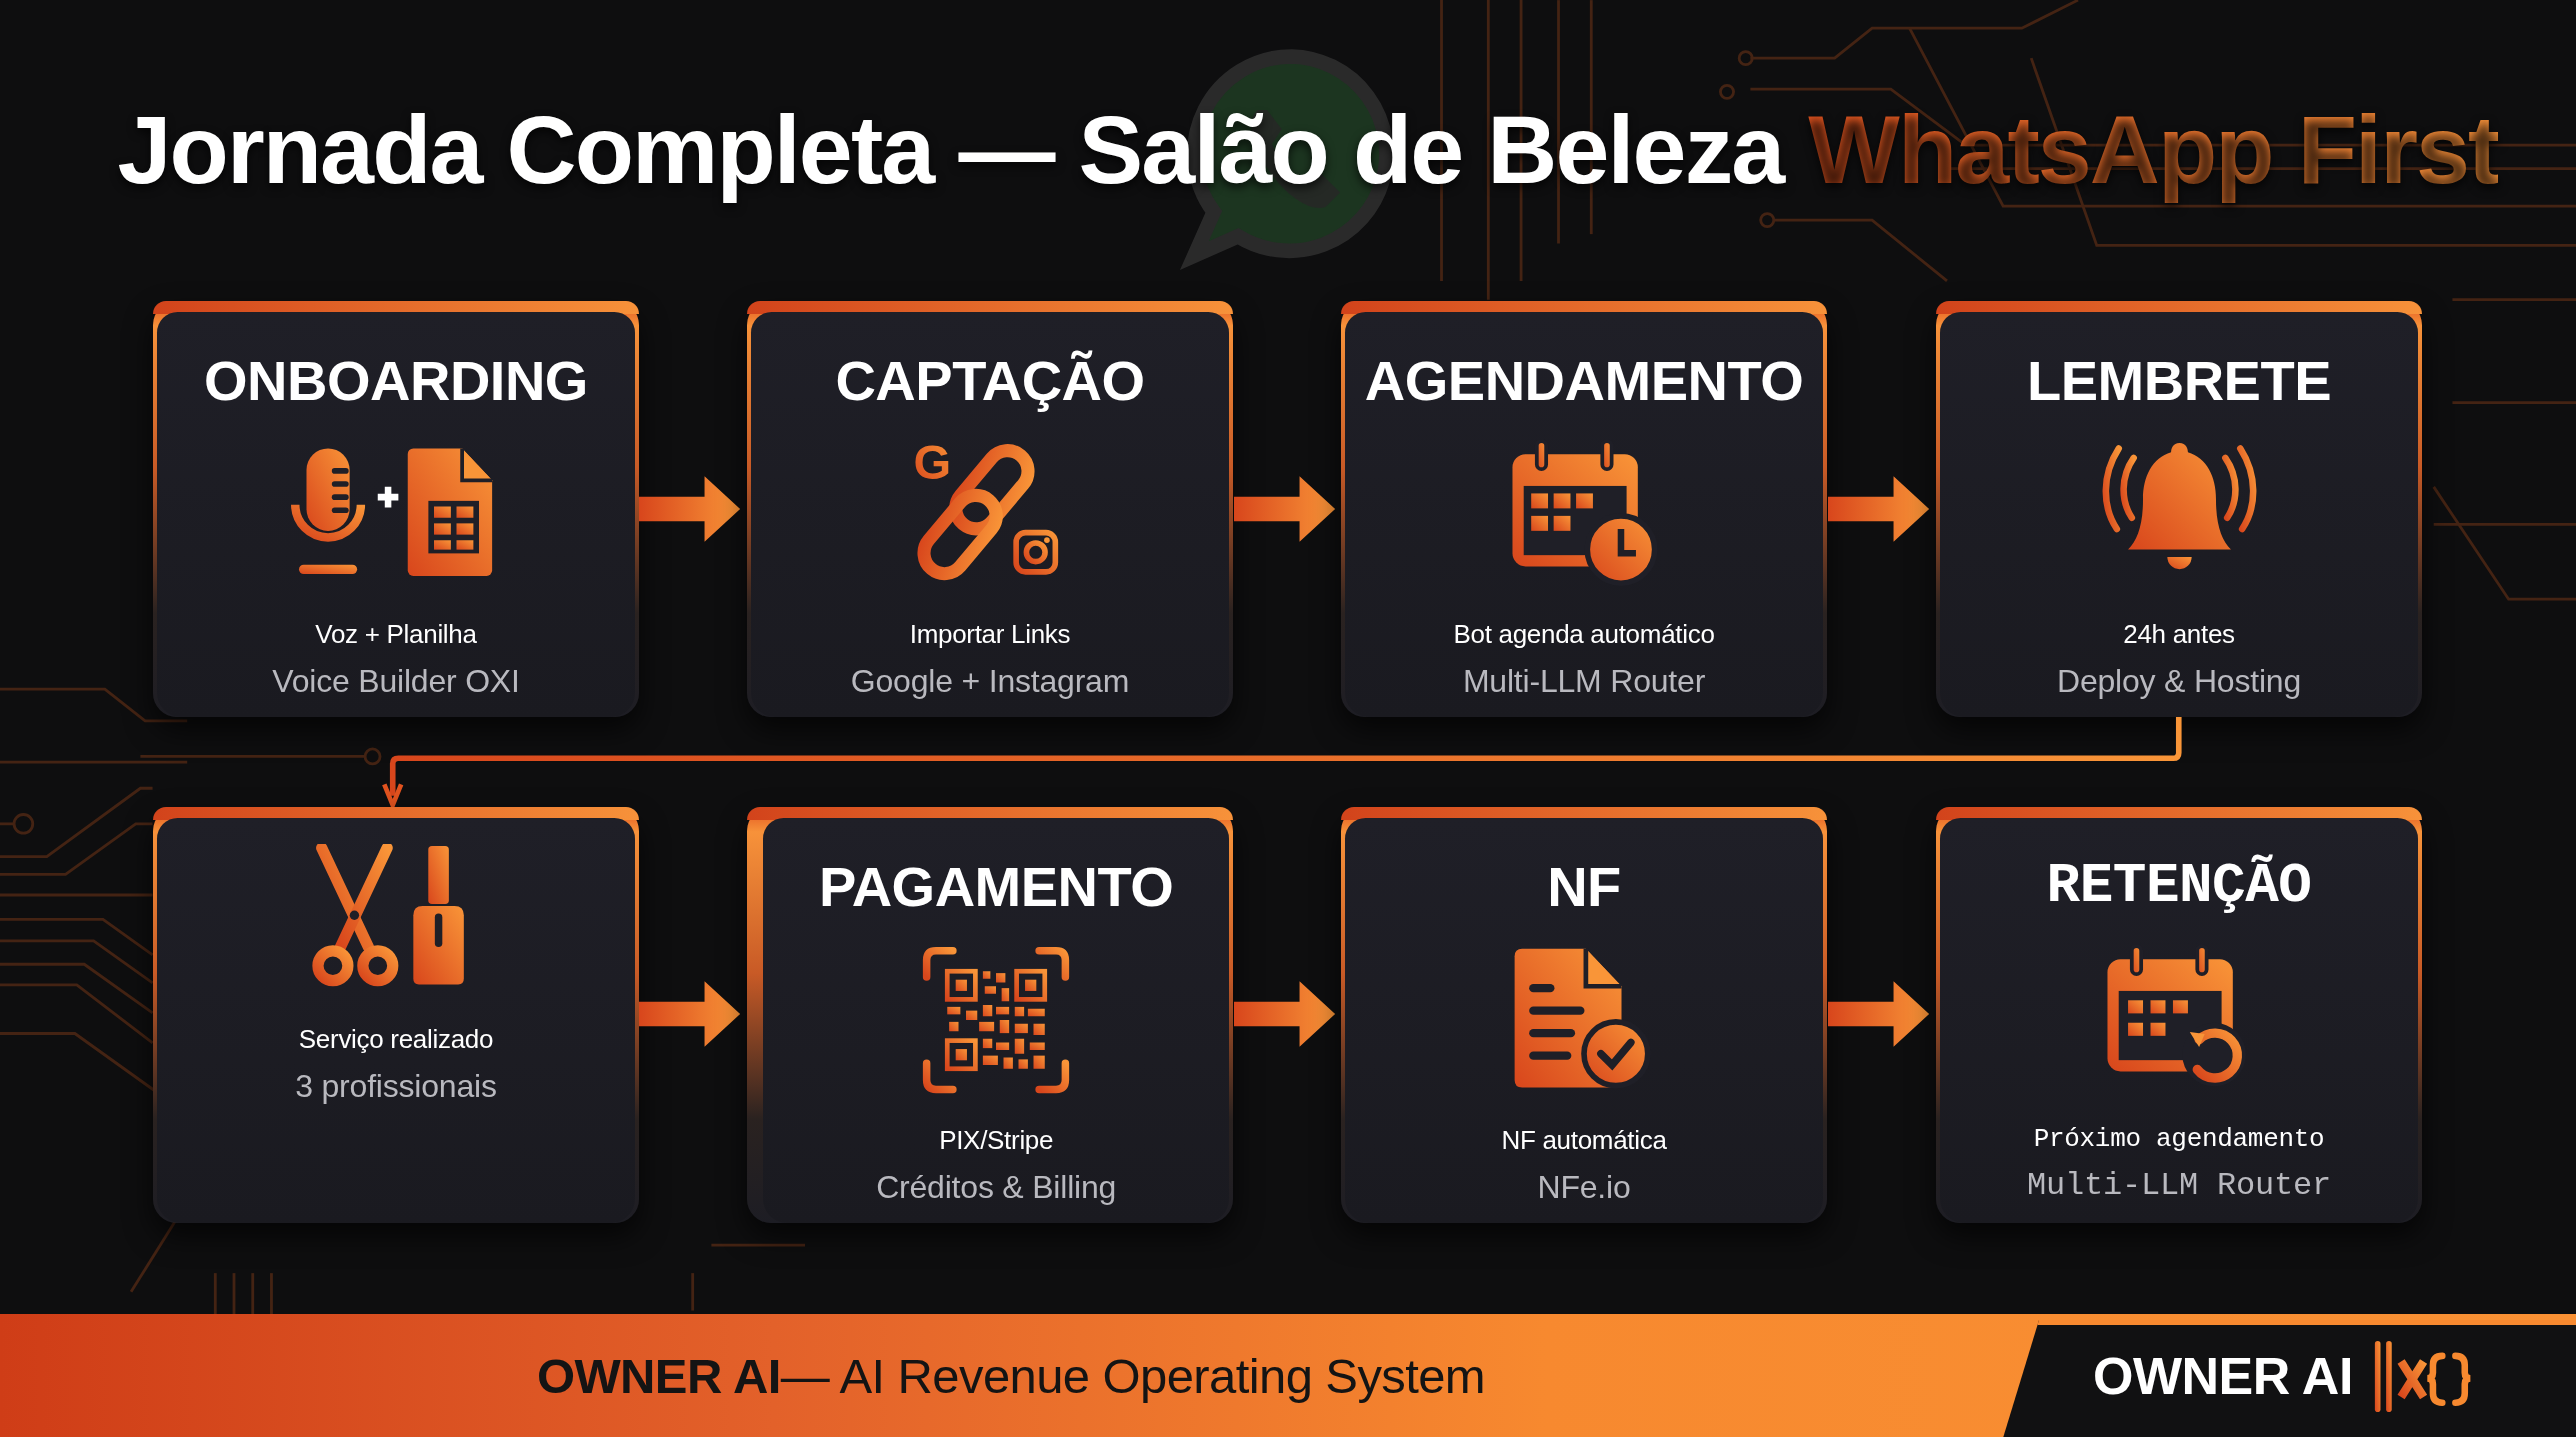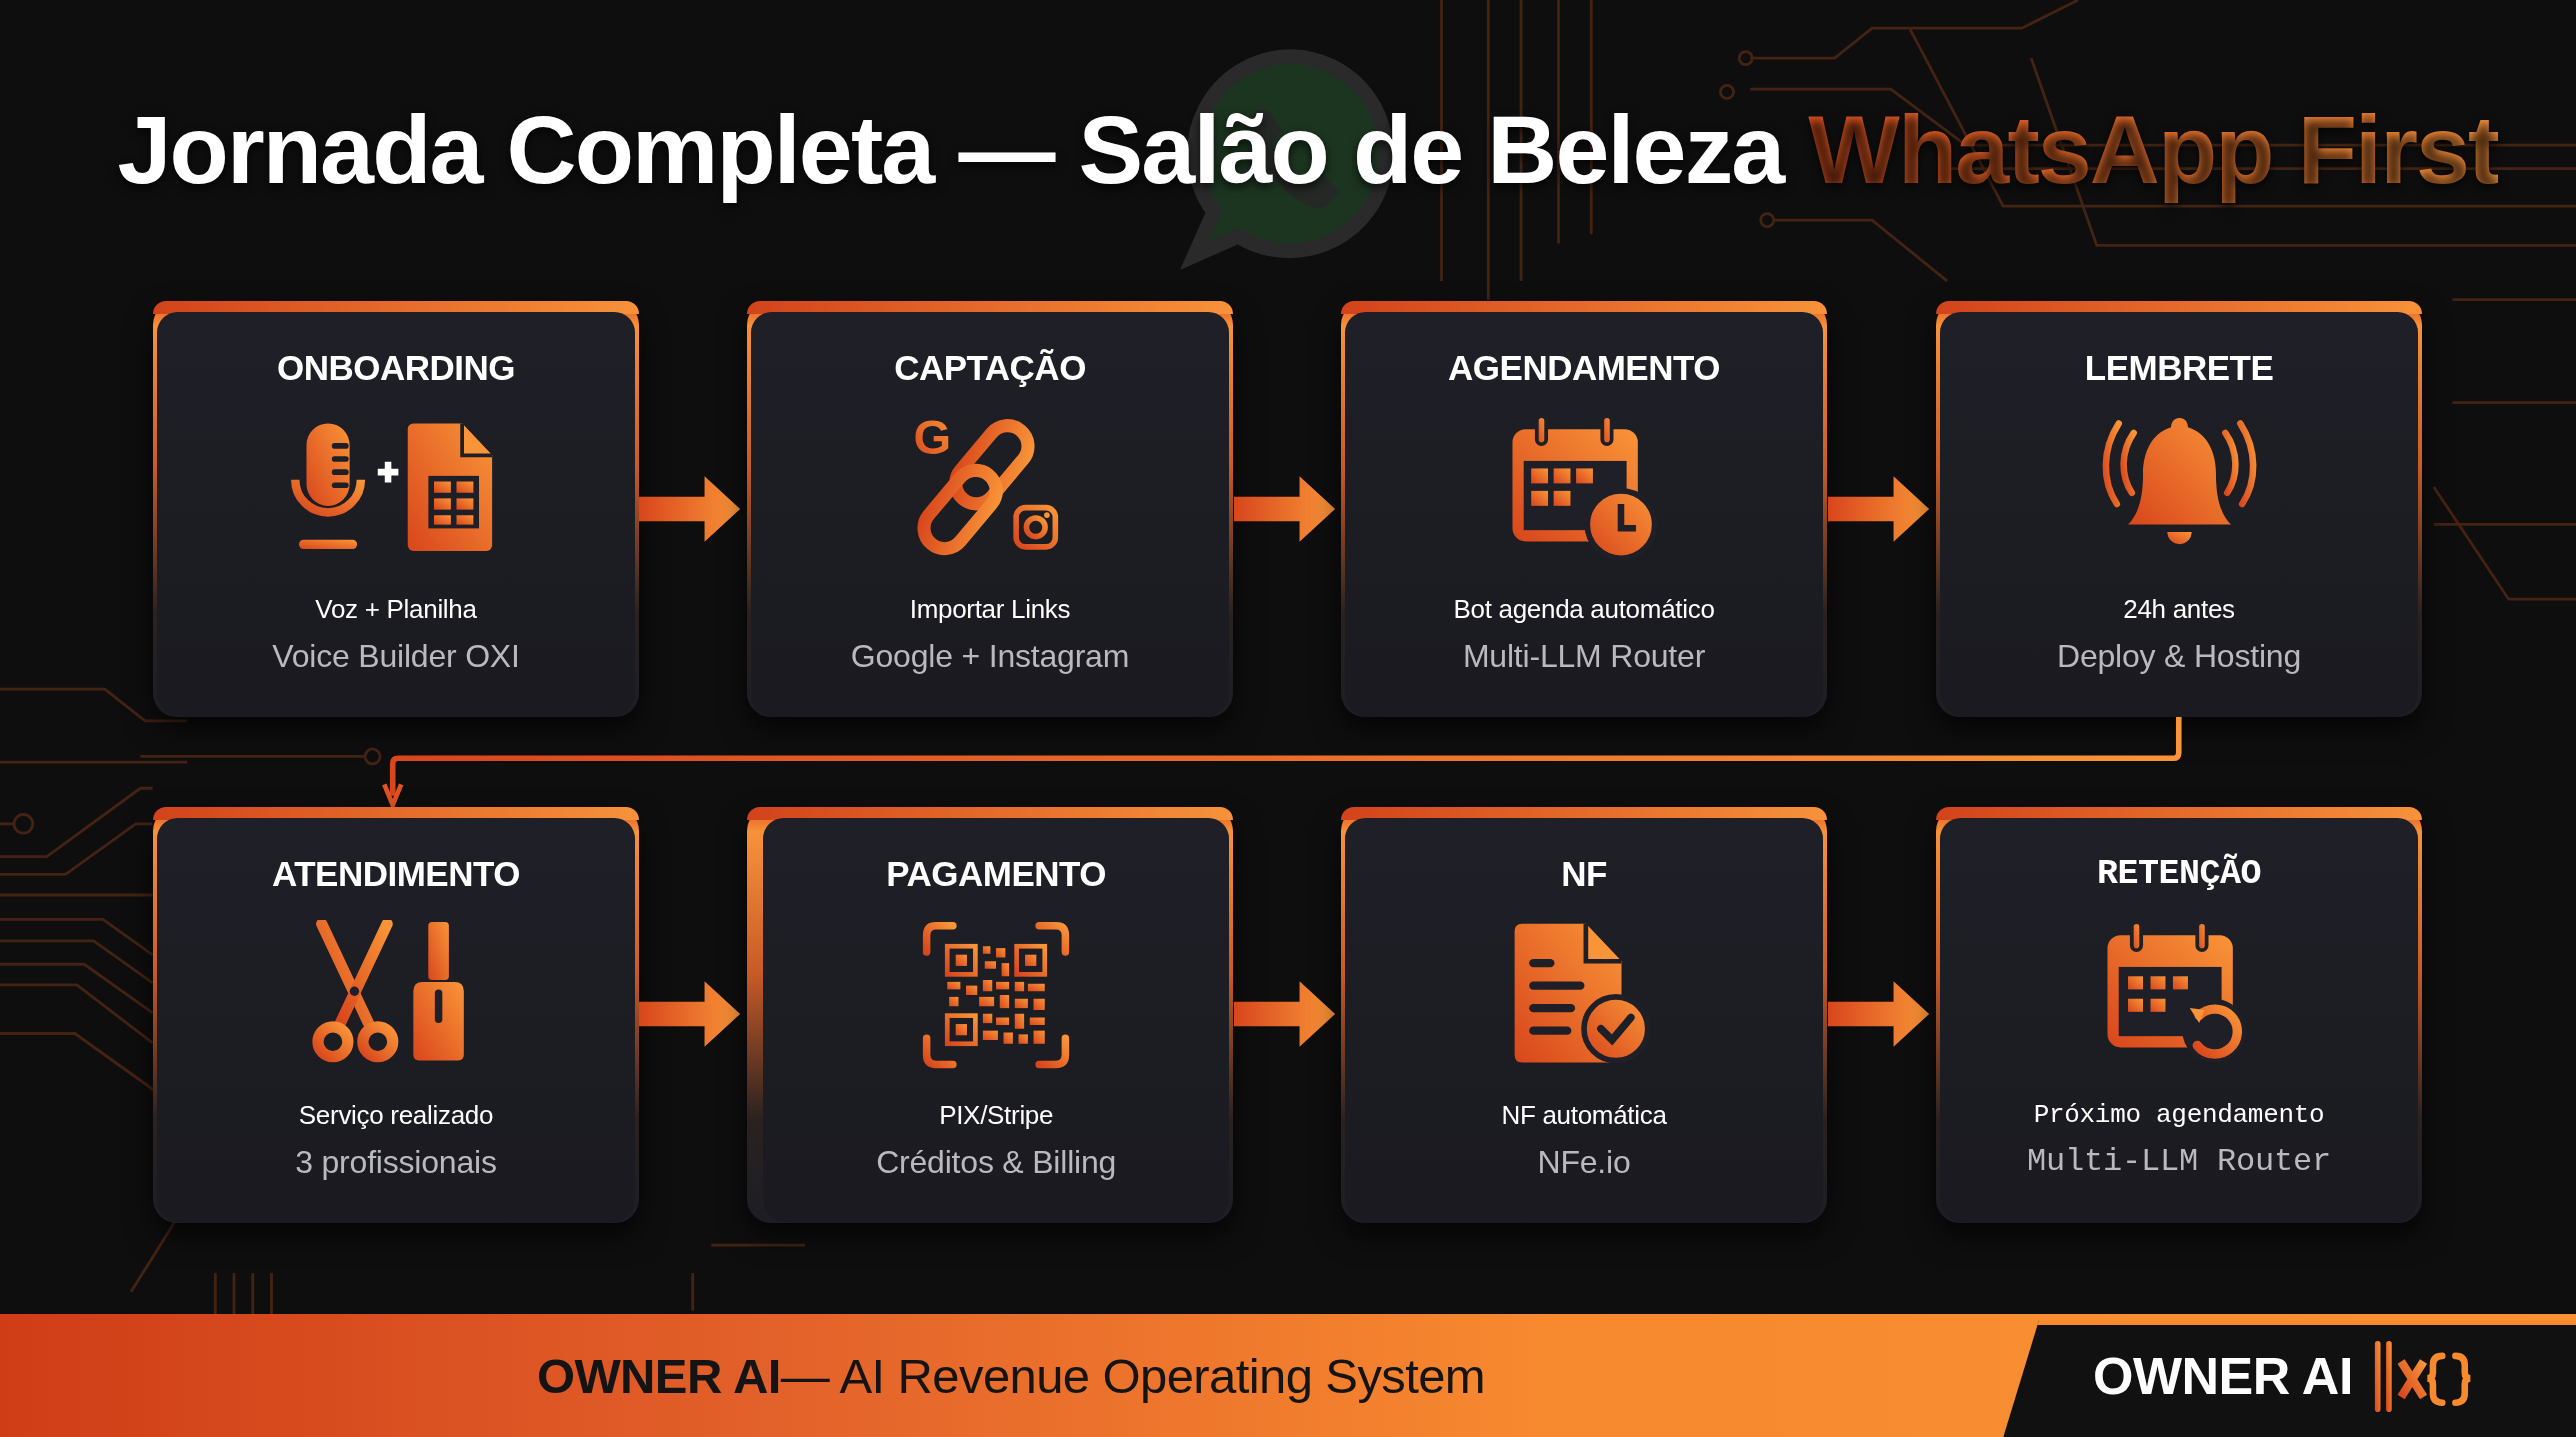--- a/index.html
+++ b/index.html
@@ -27,21 +27,21 @@
     padding: 11.2px 3.7px 0 3.7px;
     box-shadow: 0 13px 28px rgba(0,0,0,0.65);
   }
   .card-top { position: absolute; left: 0; right: 0; top: 0; height: 13px; border-radius: 24px 24px 0 0;
     background: linear-gradient(90deg, #d2431b 0%, #f7923a 100%); }
   .card-inner {
     position: relative; width: 100%; height: 100%; border-radius: 20.6px 20.6px 24px 24px;
     background: linear-gradient(180deg, #1f1f27 0%, #1a1a20 100%);
     display: flex; flex-direction: column; align-items: center;
   }
-  .card-title { margin-top: 36px; font-size: 35px; font-weight: 700; letter-spacing: -0.5px; color: #fff; }
+  .card-title { margin-top: 36px; font-size: 56px; font-weight: 700; letter-spacing: -0.5px; color: #fff; }
   .card-icon { margin-top: 26px; height: 150px; display: flex; align-items: center; justify-content: center; }
   .card-main { margin-top: 30px; font-size: 26px; color: #fff; letter-spacing: -0.3px; }
   .card-sub { margin-top: 13px; font-size: 32px; color: #b9b9bf; letter-spacing: -0.2px; }
 
   .arrow { position: absolute; width: 103px; height: 66px; }
 
   .connector { position: absolute; pointer-events: none; }
 
   .footer {
     position: absolute; left: 0; top: 1314px; width: 2576px; height: 124px;
@@ -251,21 +251,20 @@
 </div>
 
 <svg class="connector" style="left:374px; top:717px;" width="1816" height="90" viewBox="0 0 1940 96">
   <path d="M1928 0 V38 Q1928 44 1922 44 H26 Q20 44 20 50 V84" fill="none" stroke="url(#ogh)" stroke-width="6"></path>
   <path d="M11 72 L20 94 L29 72" fill="none" stroke="#e2531f" stroke-width="5"></path>
 </svg>
 
 <div class="card" style="left:153px; top:807px;">
   <div class="card-top"></div>
   <div class="card-inner">
-    <div class="card-title">ATENDIMENTO</div>
     <div class="card-icon">
       <svg width="187" height="150" viewBox="0 0 200 160">
         <g stroke="url(#og)" stroke-width="12" stroke-linecap="round" fill="none">
           <path d="M20 4 L70 110"></path>
             <path d="M90 4 L40 110"></path>
           <circle cx="32" cy="130" r="16"></circle>
             <circle cx="80" cy="130" r="16"></circle>
         </g>
         <circle cx="55" cy="76" r="5" fill="#1f1f27"></circle>
         <rect x="134" y="2" width="22" height="62" rx="4" fill="url(#og)"></rect>

